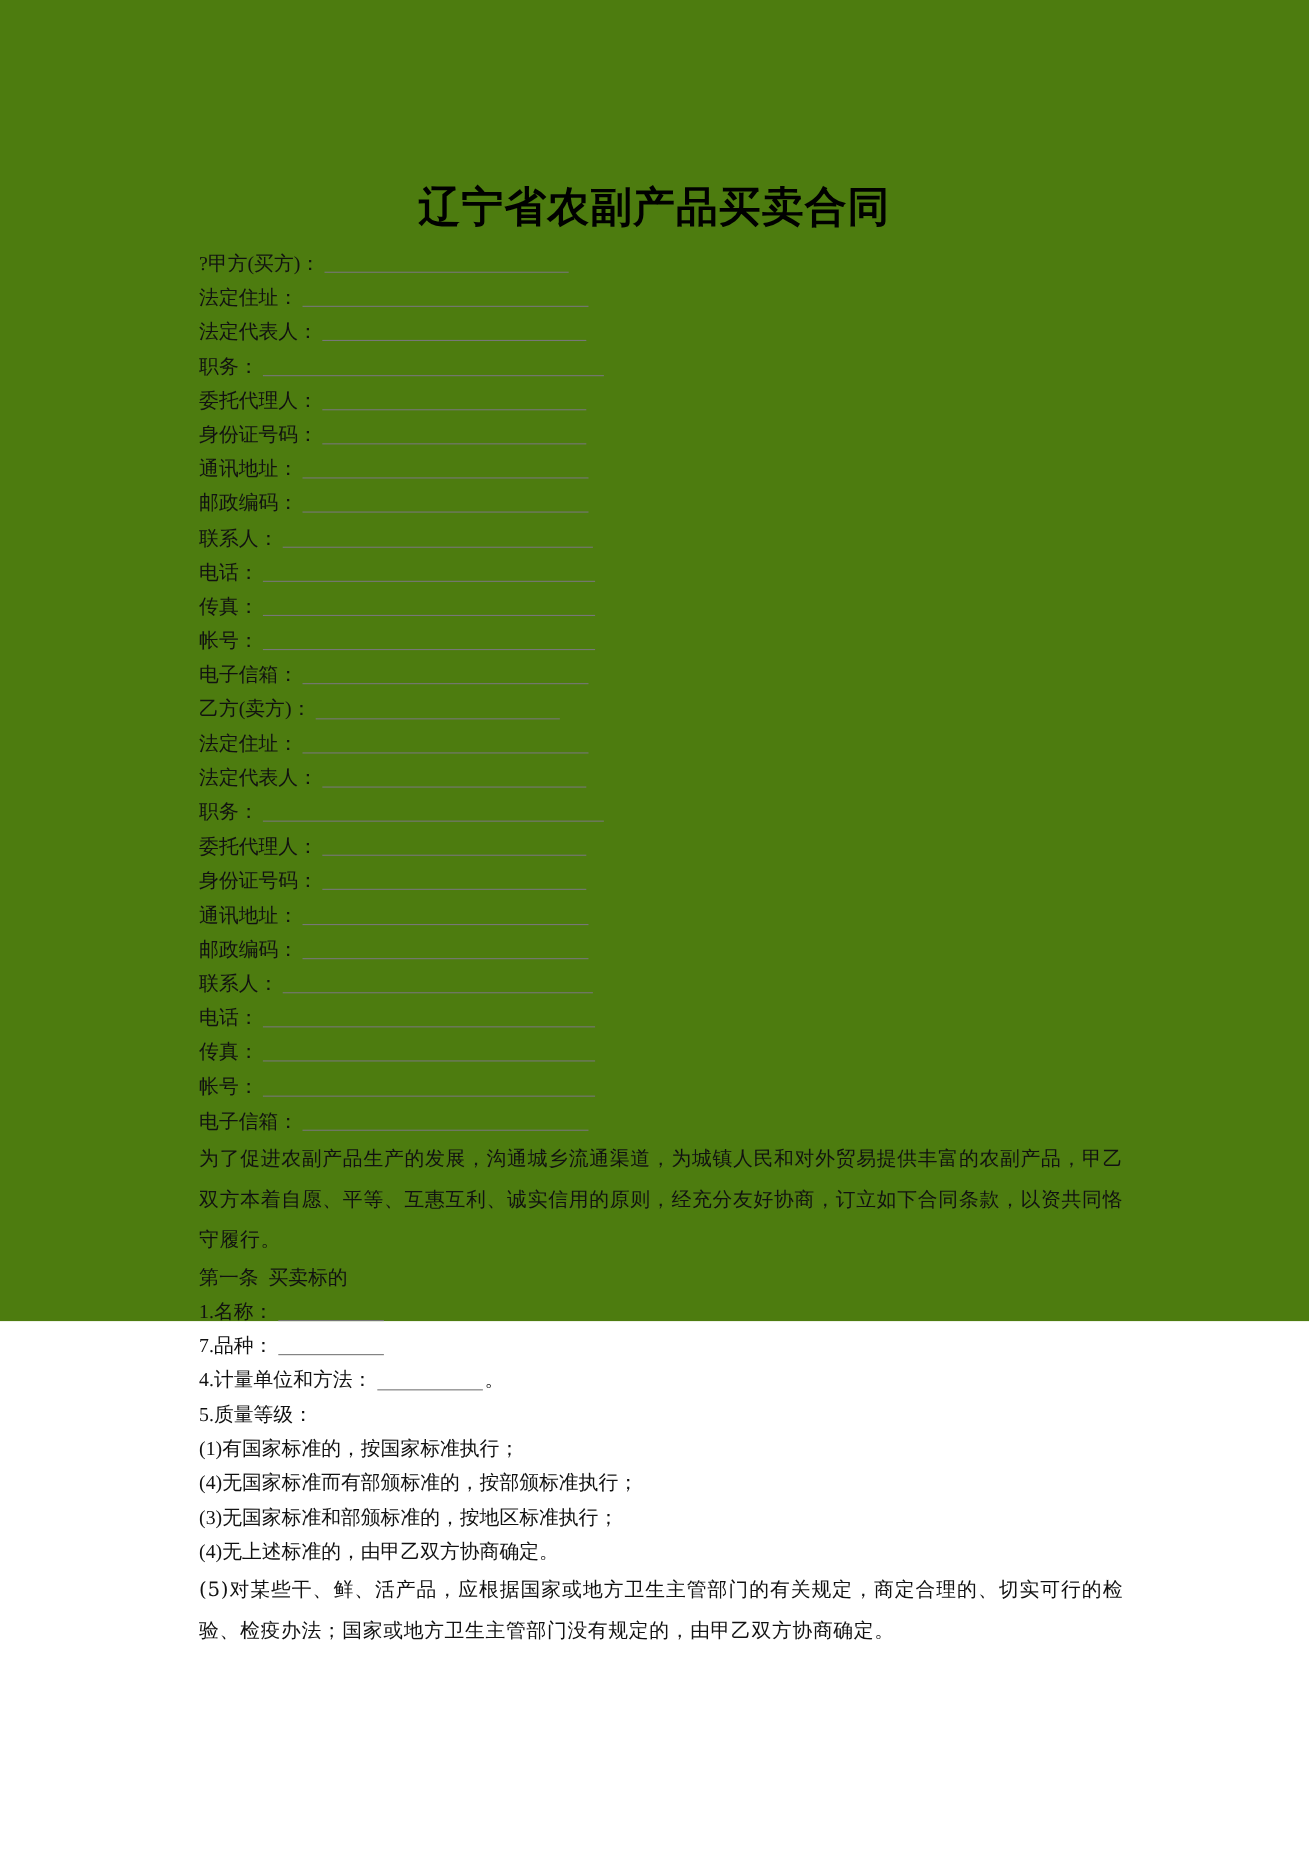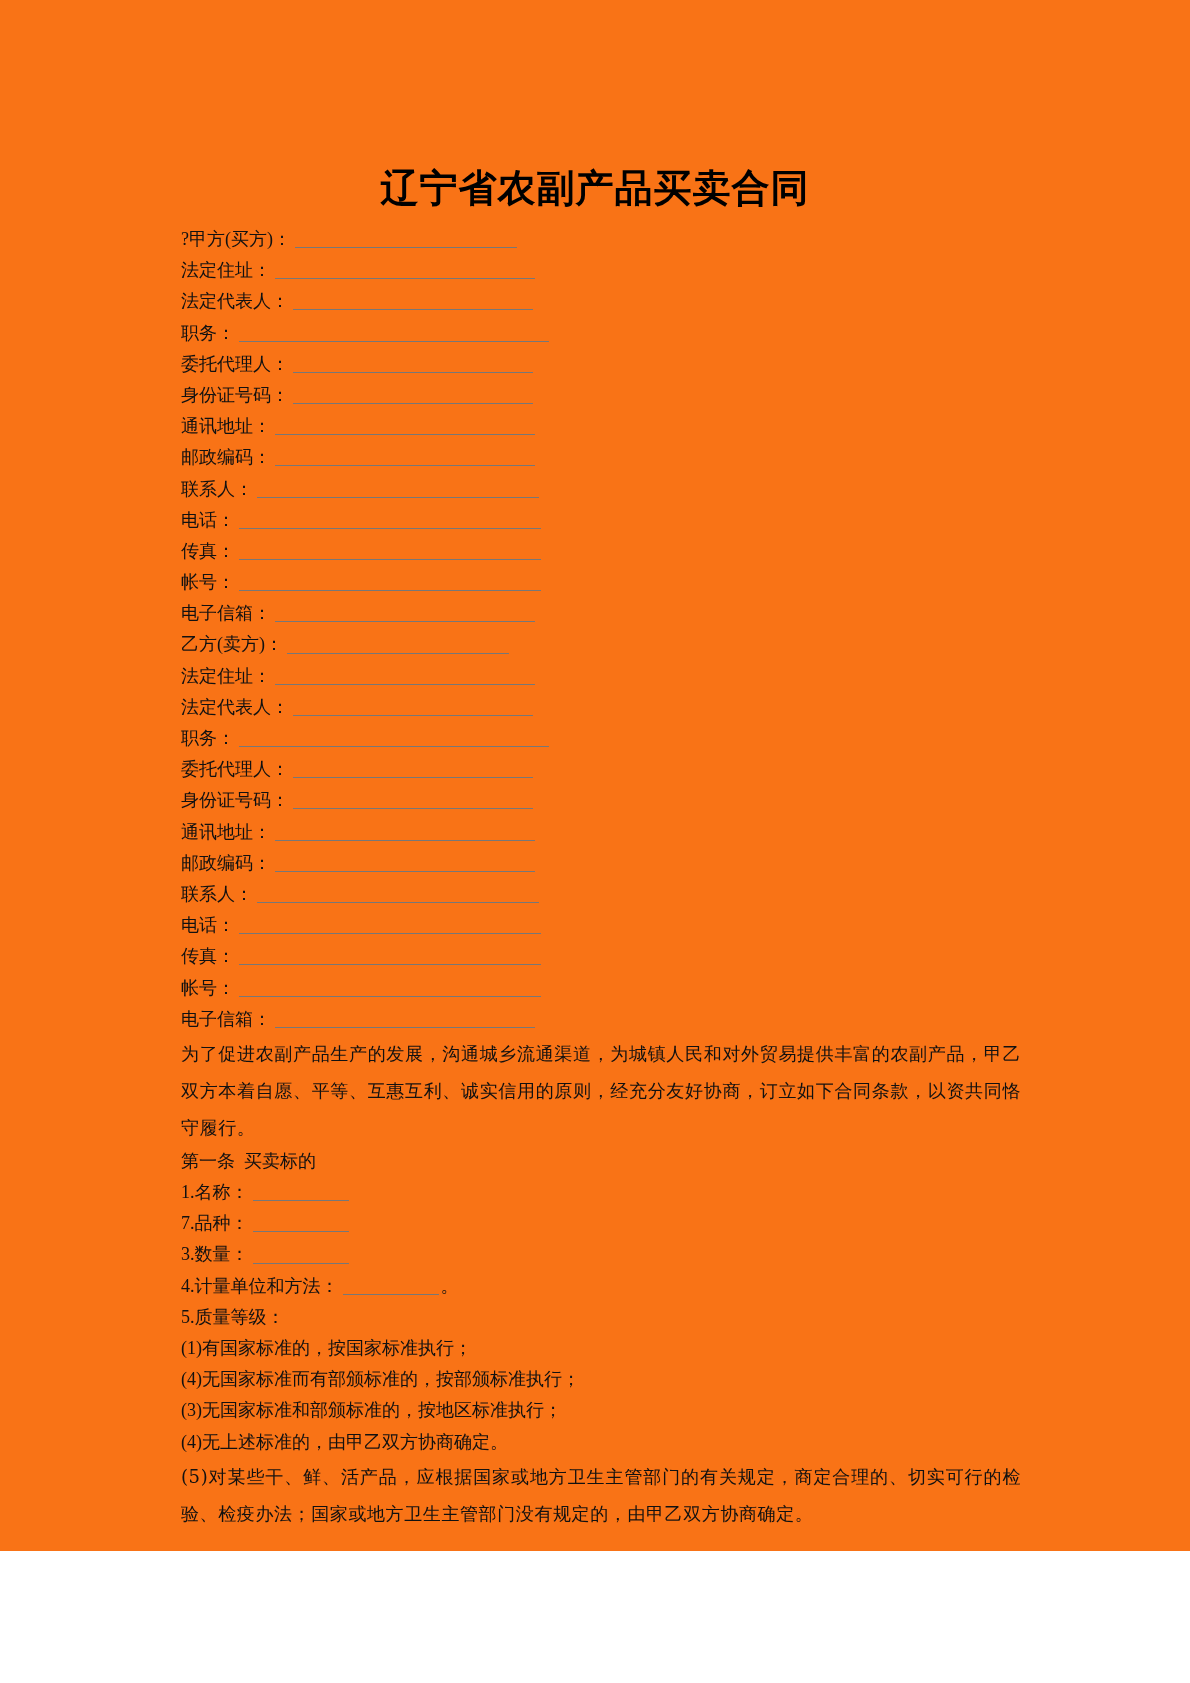--- a/index.html
+++ b/index.html
@@ -1,18 +1,18 @@
 <!DOCTYPE html>
 <html><head>
   <meta charset="utf-8">
   <style>
     html, body { margin: 0; padding: 0; background: #ffffff; }
     body { width: 1190px; height: 1683px; position: relative; overflow: hidden;
            font-family: "DejaVu Serif", "Liberation Serif", serif; color: #111; }
-    .page { position: absolute; left: 0; top: 0; width: 1190px; height: 1551px; background: #f97316; }
+    .page { position: absolute; left: 0; top: 0; width: 1190px; height: 1201px; background: #4d7c0f; }
     .title { position: absolute; left: 0; width: 1190px; top: 163px; text-align: center;
              font-family: "DejaVu Sans", "Liberation Sans", sans-serif; font-weight: bold;
              font-size: 38px; letter-spacing: 1px; line-height: 50px; color: #000; }
     .body { position: absolute; left: 181px; top: 224px; width: 840px; }
     .line { height: 31.2px; line-height: 31.2px; font-size: 18px; white-space: nowrap; display: flex; align-items: center; font-family: Liberation Serif, serif; }
     .field-label { display: inline-block; }
     .blank { display: inline-block; border-bottom: 1.2px solid #777; height: 16px; margin-left: 4px; }
     .para { font-size: 18px; line-height: 37px; text-align: justify; letter-spacing: 0.6px; }
     .short-blank { width: 96px; }
     .tail { margin-left: 2px; }
@@ -136,24 +136,20 @@
     <div class="line" style="white-space:pre">第一条  买卖标的</div>
     <div class="line">
         <span>1.名称：</span>
         <span class="blank short-blank"></span>
       </div>
     <div class="line">
         <span>7.品种：</span>
         <span class="blank short-blank"></span>
       </div>
     <div class="line">
-        <span>3.数量：</span>
-        <span class="blank short-blank"></span>
-      </div>
-    <div class="line">
         <span>4.计量单位和方法：</span>
         <span class="blank short-blank"></span>
         <span class="tail">。</span>
       </div>
     <div class="line">5.质量等级：</div>
     <div class="line">(1)有国家标准的，按国家标准执行；</div>
     <div class="line">(4)无国家标准而有部颁标准的，按部颁标准执行；</div>
     <div class="line">(3)无国家标准和部颁标准的，按地区标准执行；</div>
     <div class="line">(4)无上述标准的，由甲乙双方协商确定。</div>
     <div class="para">(5)对某些干、鲜、活产品，应根据国家或地方卫生主管部门的有关规定，商定合理的、切实可行的检验、检疫办法；国家或地方卫生主管部门没有规定的，由甲乙双方协商确定。</div>

